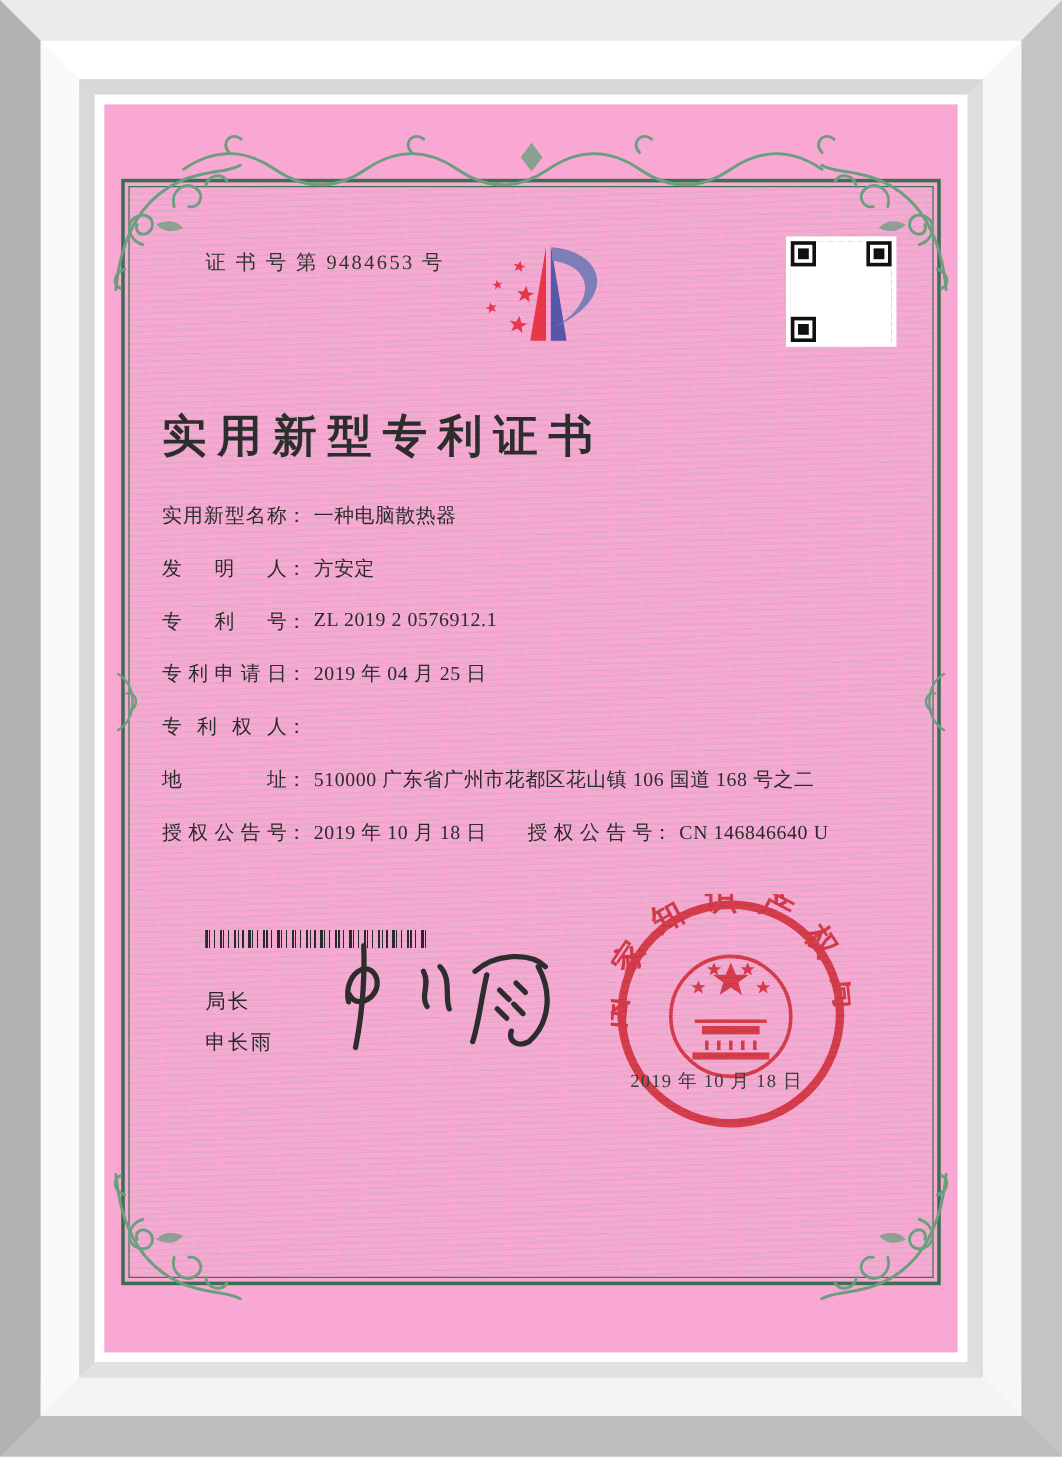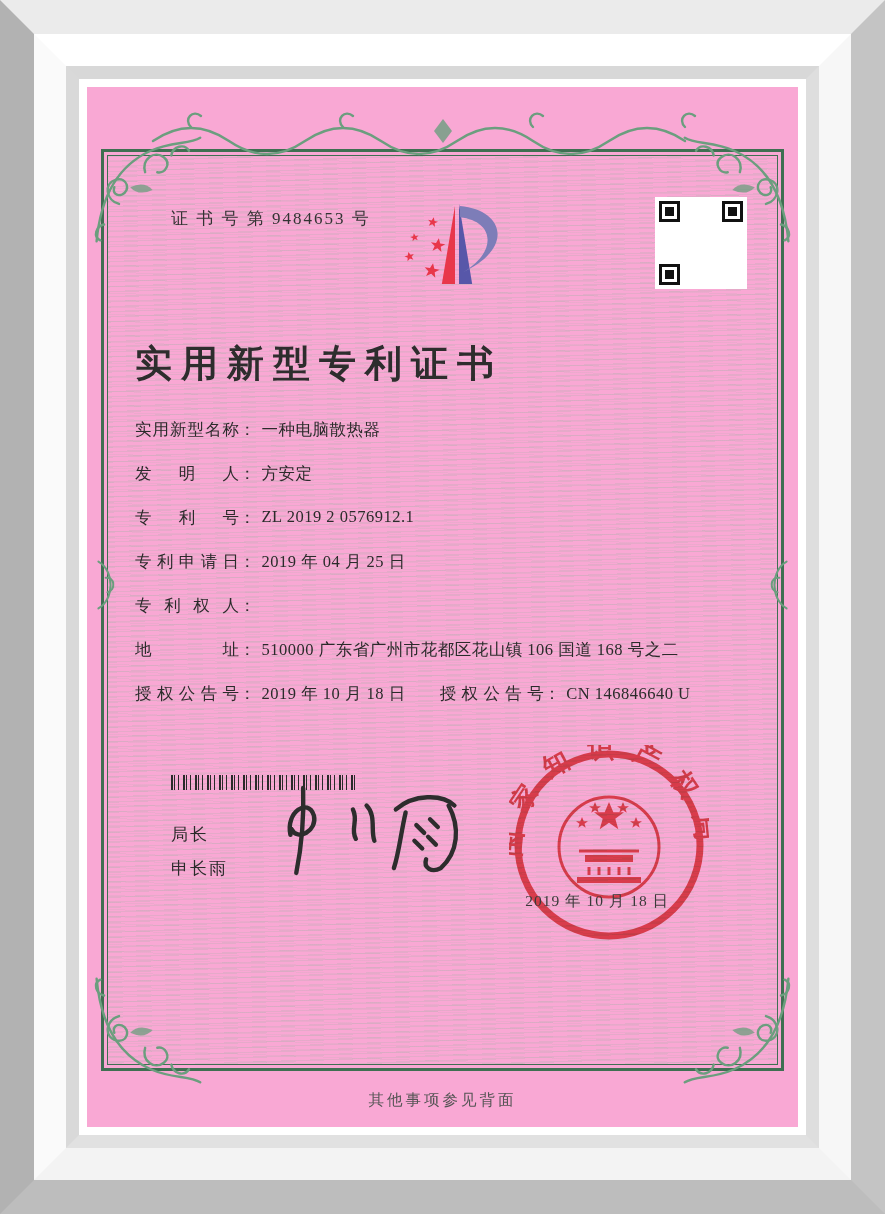--- a/index.html
+++ b/index.html
@@ -236,20 +236,19 @@
                       <rect x="-24" y="10" width="48" height="7" stroke="none"></rect>
                       <path d="M-20,22 v8 M-10,22 v8 M0,22 v8 M10,22 v8 M20,22 v8" stroke-width="3"></path>
                       <rect x="-32" y="32" width="64" height="6" stroke="none"></rect>
                     </g>
                   </g>
                 </svg>
                 <div class="seal-date">2019 年 10 月 18 日</div>
               </div>
             </div>
 
-            <div class="back-note">其他事项参见背面</div>
 
           </div>
         </div>
       </div>
     </div>
   </div>
 </div>
 
 </body></html>

